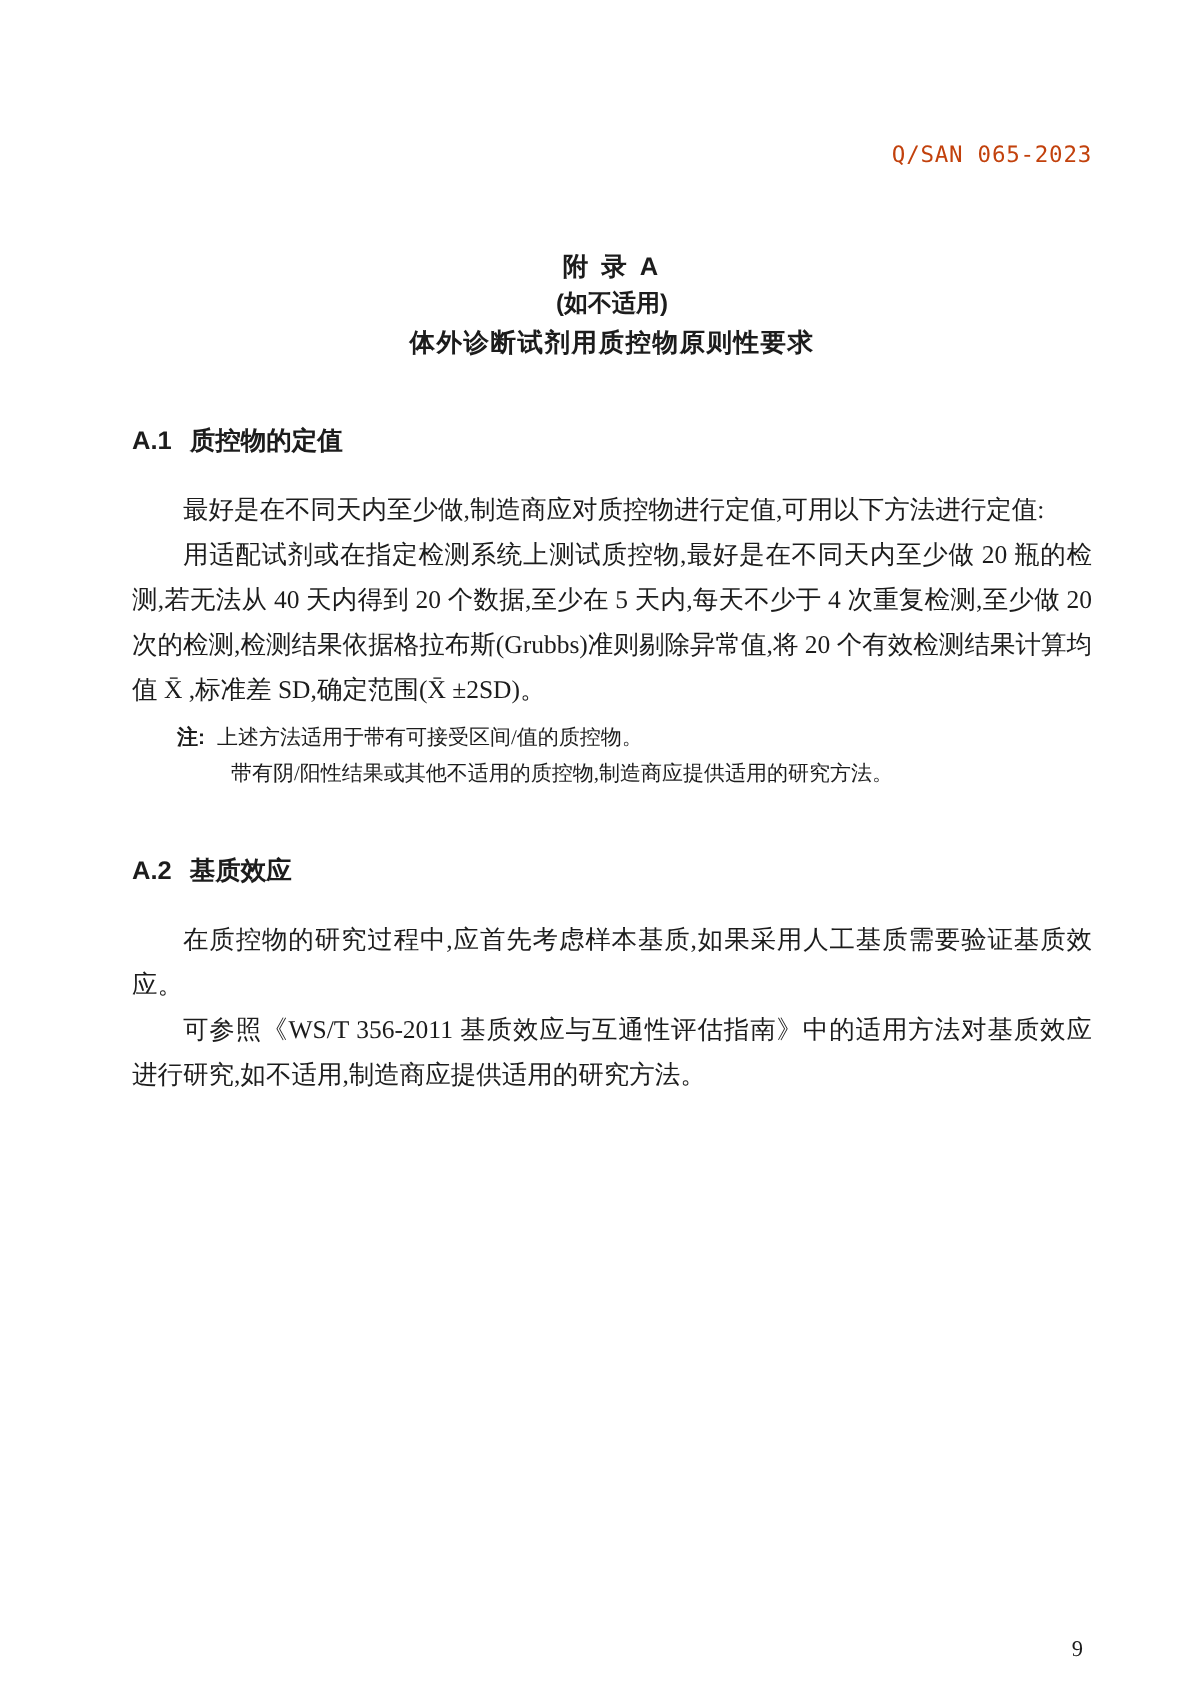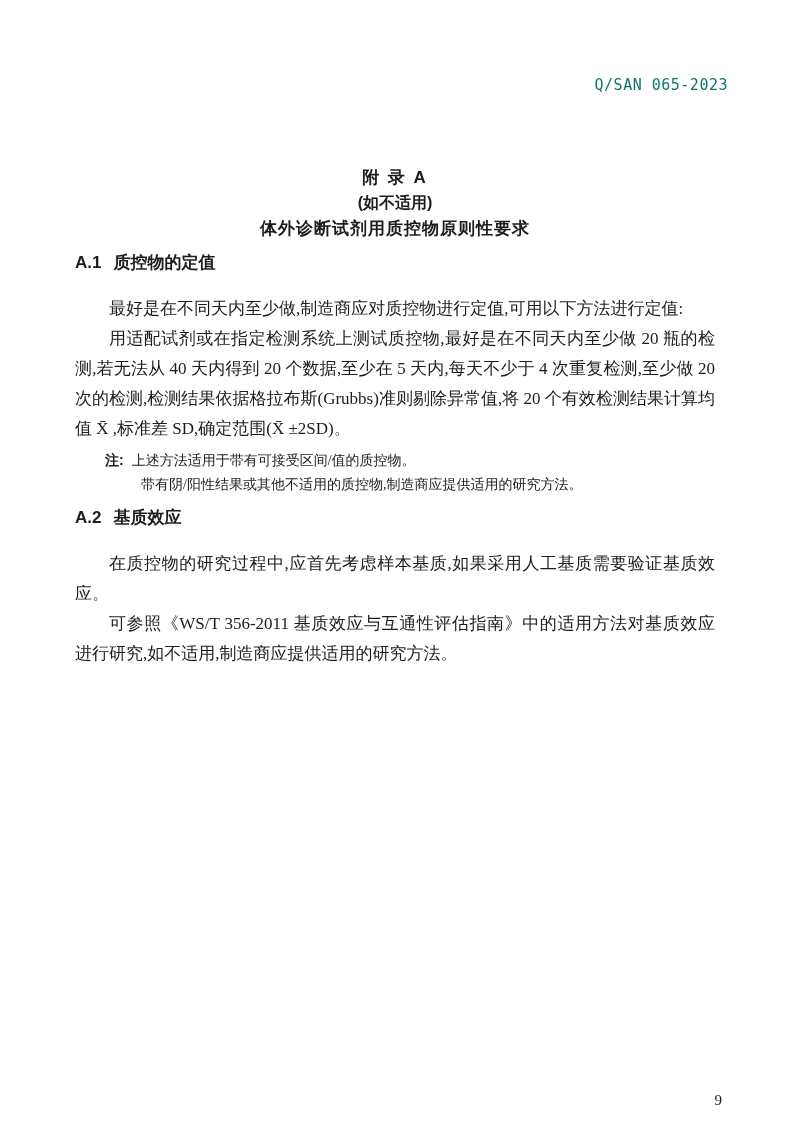--- a/index.html
+++ b/index.html
@@ -11,30 +11,30 @@
     position: relative;
     width: 800px;
     height: 1131px;
     background: #ffffff;
     color: #1c1c1c;
     font-family: "Liberation Serif", serif;
     overflow: hidden;
   }
   .doc-code {
     position: absolute;
-    top: 76px;
+    top: 94px;
     right: 72px;
     font-family: "DejaVu Sans Mono", monospace;
     font-size: 15px;
     letter-spacing: 0.5px;
-    color: #0f766e;
+    color: #c2410c;
   }
   .content {
     position: absolute;
-    left: 75px;
+    left: 88px;
     top: 166px;
     width: 640px;
   }
   .title-block {
     text-align: center;
     font-family: "Liberation Sans", sans-serif;
     font-weight: bold;
   }
   .title-line1 {
     font-size: 17px;
@@ -44,21 +44,21 @@
   .title-line2 {
     font-size: 16px;
     line-height: 26px;
   }
   .title-line3 {
     font-size: 17px;
     line-height: 26px;
     letter-spacing: 1px;
   }
   .section {
-    margin-top: 10px;
+    margin-top: 41px;
   }
   .section-heading {
     font-family: "Liberation Sans", sans-serif;
     font-weight: bold;
     font-size: 17px;
     line-height: 22px;
     margin-bottom: 20px;
   }
   .section-heading .sec-num {
     margin-right: 12px;

